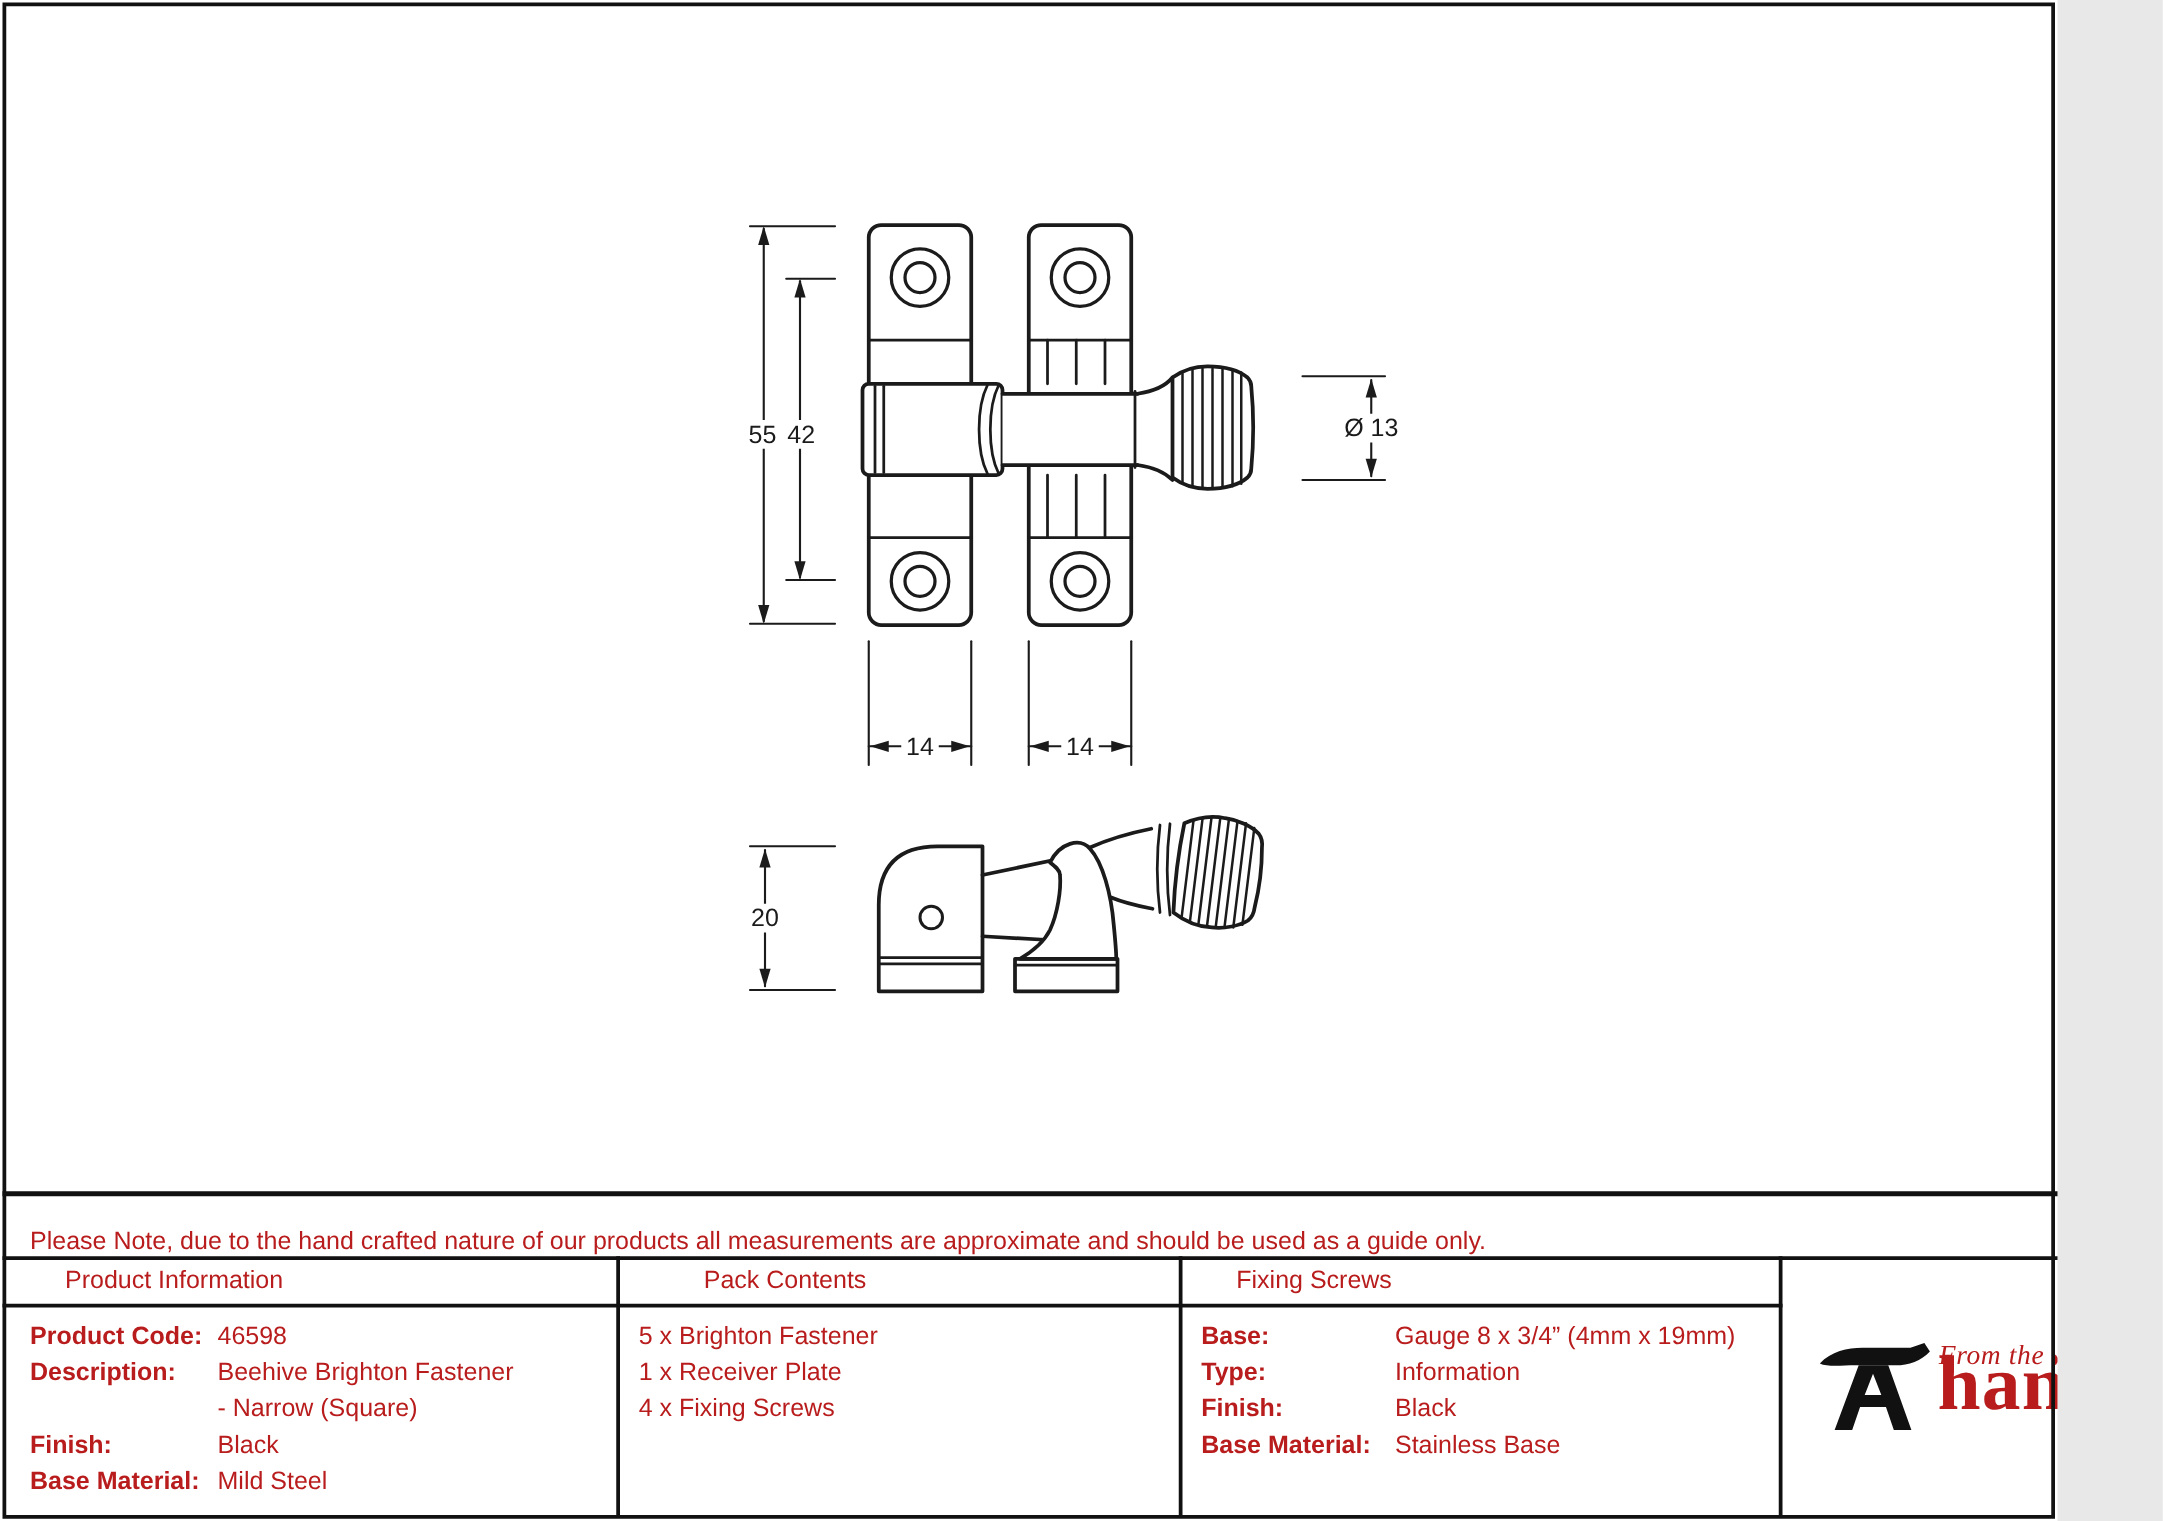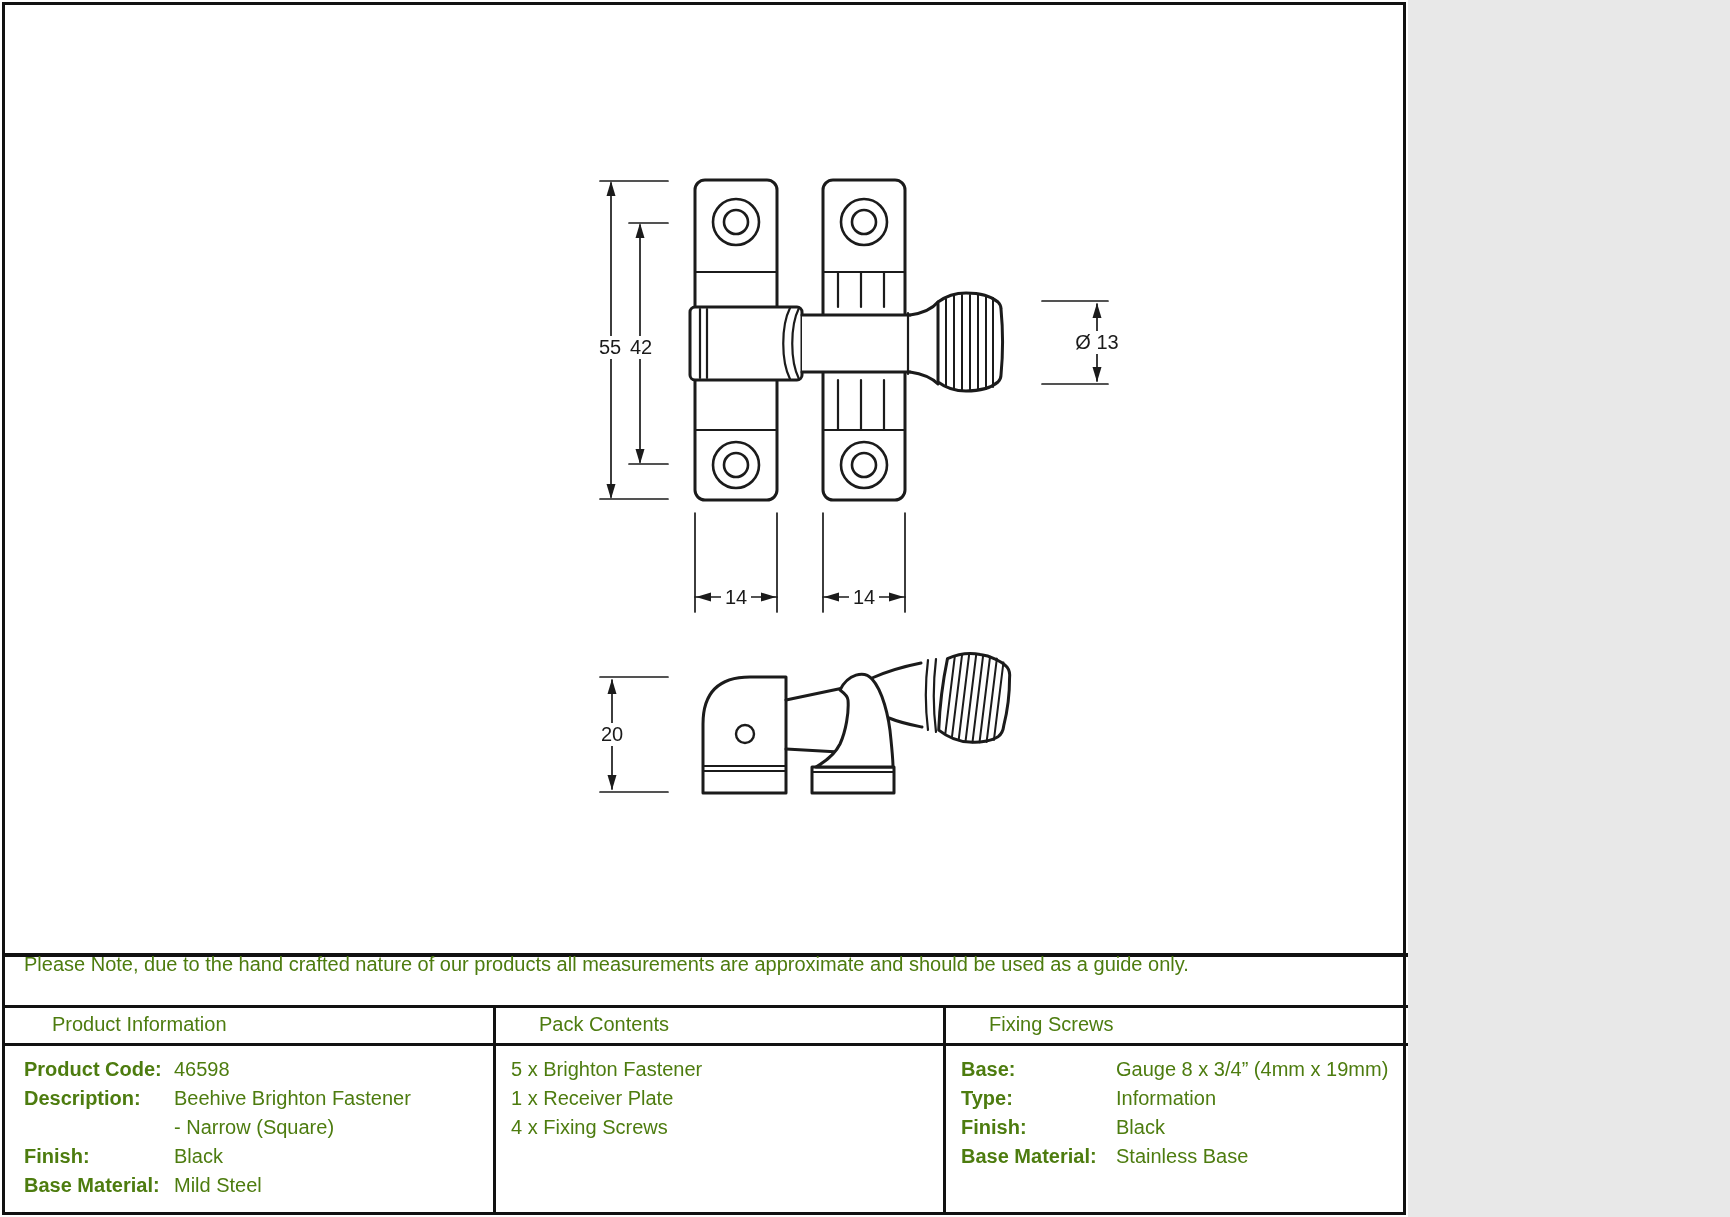--- a/index.html
+++ b/index.html
@@ -1,22 +1,22 @@
 <!DOCTYPE html>
 <html><head>
 <meta charset="utf-8">
 <style>
   html,body{margin:0;padding:0;background:#e8e8e8;}
-  .page{position:relative;width:1408px;height:1217px;background:#ffffff;
-        font-family:"Liberation Sans",sans-serif;color:#4d7c0f;overflow:hidden;}
+  .page{position:relative;width:1646px;height:1217px;background:#ffffff;
+        font-family:"Liberation Sans",sans-serif;color:#b91c1c;overflow:hidden;}
   .frame{position:absolute;left:2px;top:2px;right:2px;bottom:2px;border:3px solid #111;pointer-events:none;}
   .hline{position:absolute;background:#111;}
   .vline{position:absolute;background:#111;}
   svg text{font-family:"Liberation Sans",sans-serif;font-size:20px;fill:#1b1b1b;}
-  .note-row{position:absolute;left:2px;top:953px;width:1726px;height:52px;display:flex;align-items:flex-start;}
+  .note-row{position:absolute;left:2px;top:953px;width:1726px;height:52px;display:flex;align-items:flex-end;}
   .note-row .txt{padding-left:22px;font-size:20px;}
   .hdr{position:absolute;top:1005px;height:38px;display:flex;align-items:center;font-size:20px;margin-left:28px;}
   .colbody{position:absolute;top:1055px;font-size:20px;line-height:29px;}
   .kv{display:flex;}
   .kv .k{flex:0 0 150px;font-weight:bold;}
   .kv3 .k{flex:0 0 155px;}
   .logo-cell{position:absolute;left:1426px;top:1008px;width:302px;height:206px;
              display:flex;align-items:center;justify-content:center;}
   .logo{position:relative;width:256px;height:80px;}
   .anvil-glyph{position:absolute;left:0;top:2px;width:104px;height:74px;}
@@ -195,21 +195,21 @@
     <div class="txt">Please Note, due to the hand crafted nature of our products all measurements are approximate and should be used as a guide only.</div>
   </div>
   <div class="hline" style="left:2px;top:1005px;width:1726px;height:3px;"></div>
 
   <div class="hline" style="left:2px;top:1043px;width:1424px;height:3px;"></div>
   <div class="vline" style="left:493px;top:1005px;width:3px;height:209px;"></div>
   <div class="vline" style="left:943px;top:1005px;width:3px;height:209px;"></div>
   <div class="vline" style="left:1423px;top:1005px;width:3px;height:209px;"></div>
 
   <div class="hdr" style="left:24px;">Product Information</div>
-  <div class="hdr" style="left:511px;text-align:center;">Pack Contents</div>
+  <div class="hdr" style="left:535px;text-align:center;">Pack Contents</div>
   <div class="hdr" style="left:961px;">Fixing Screws</div>
 
   <div class="colbody" style="left:24px;width:460px;">
     <div class="kv">
       <span class="k">Product Code:</span>
       <span class="v">46598</span>
     </div>
     <div class="kv">
       <span class="k">Description:</span>
       <span class="v">Beehive Brighton Fastener</span>

